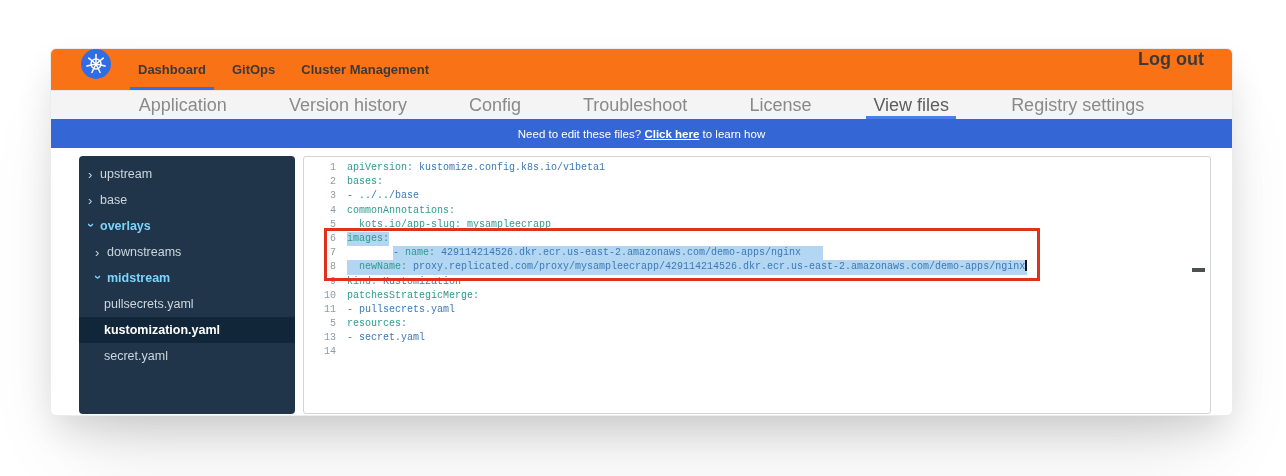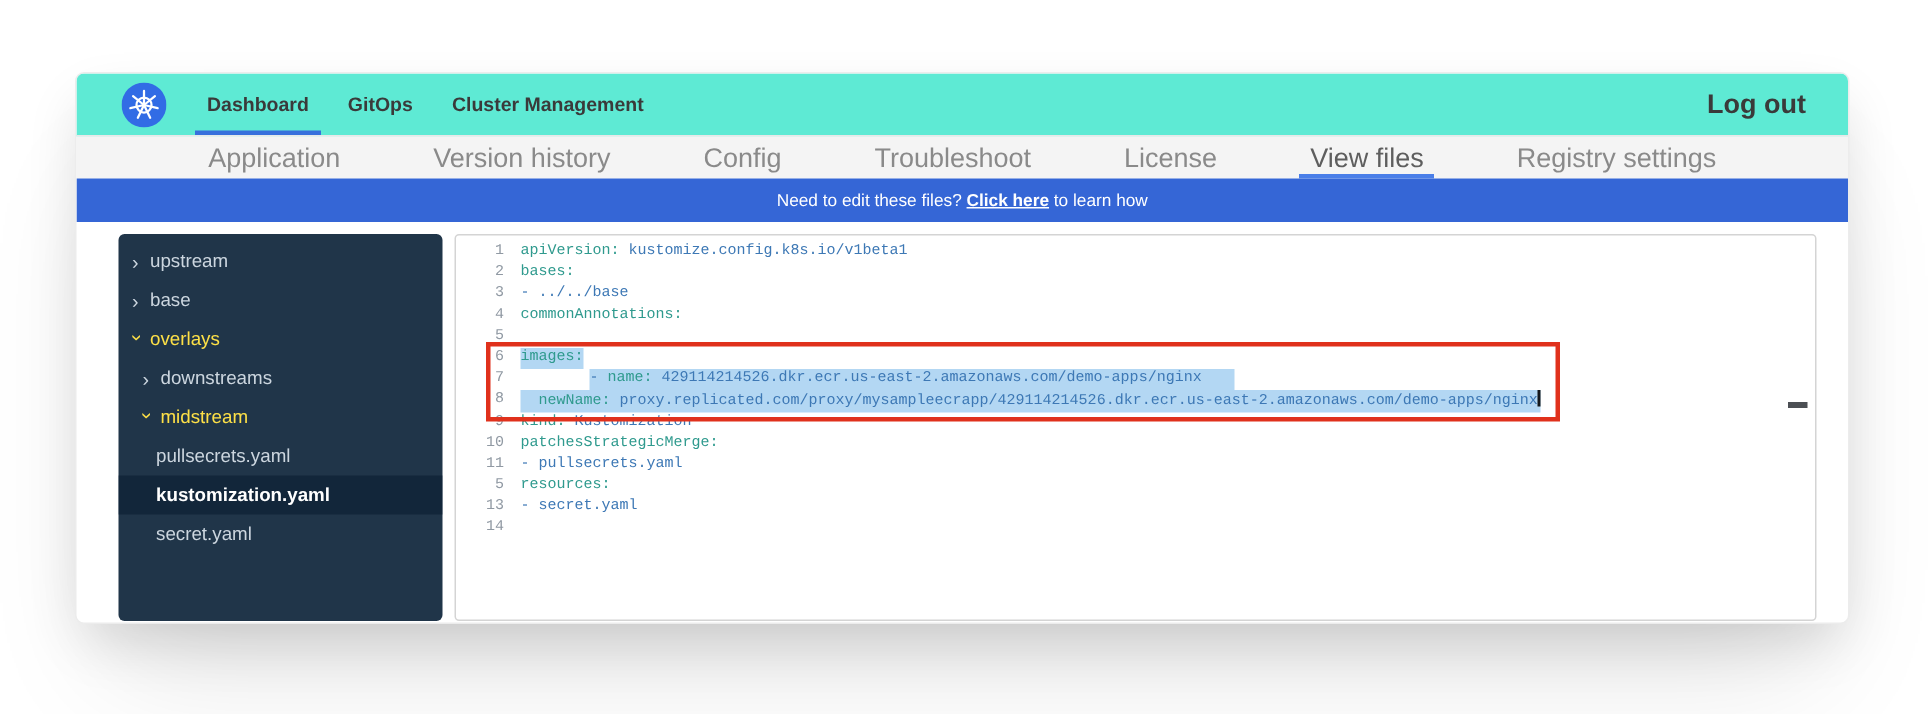--- a/index.html
+++ b/index.html
@@ -5,22 +5,22 @@
   * { margin:0; padding:0; box-sizing:border-box; }
   html,body { width:1286px; height:476px; background:#ffffff; overflow:hidden;
               font-family:"Liberation Sans", sans-serif; }
 
   .card { position:absolute; left:50px; top:48px; width:1183px; height:368px;
           background:#fff; border:1px solid #ececec; border-radius:6px;
           box-shadow:0 16px 36px -6px rgba(0,0,0,.14), 0 50px 80px -24px rgba(0,0,0,.12);
           overflow:hidden; }
 
   
-  .navbar { height:42px; display:flex; align-items:center; padding:0 28px 0 30px;
-            border-bottom:1px solid #e8e8e8; background:#5eead4; }
+  .navbar { height:42px; display:flex; padding:0 28px 0 30px;
+            border-bottom:1px solid #e8e8e8; background:#f97316; }
   .logo { width:30px; height:30px; margin-right:14px; flex-shrink:0; }
   .nav-items { display:flex; height:100%; }
   .nav-item { font-size:13px; font-weight:700; color:#3a3a3a; padding:0 13px;
               display:flex; align-items:center; position:relative; cursor:pointer; }
   .nav-item.active::after { content:""; position:absolute; left:5px; right:5px; bottom:0;
               height:3px; background:#3770dc; }
   .nav-spacer { flex:1; }
   .add-app-btn { border:1px solid #3c74dd; color:#3c74dd; background:#fff; font-weight:700;
               font-size:12px; border-radius:15px; padding:7px 16px; margin-right:24px;
               cursor:pointer; font-family:inherit; }
@@ -44,21 +44,21 @@
   
   .content { position:relative; height:269px; padding:8px 21px 0 28px; display:flex; }
 
   .filetree { width:216px; height:258px; background:#203549; border-radius:4px;
               padding-top:5px; flex-shrink:0; overflow:hidden; }
   .tree-row { height:26px; display:flex; align-items:center; color:#ccd6df;
               font-size:12.5px; cursor:pointer; }
   .tree-row.lvl1 { padding-left:9px; }
   .tree-row.lvl2 { padding-left:16px; }
   .tree-row.file { padding-left:25px; }
-  .tree-row.bold { font-weight:400; color:#fde047; }
+  .tree-row.bold { font-weight:700; color:#7dd3fc; }
   .tree-row.selected { background:#12263a; font-weight:700; color:#fff; }
   .chev { width:7px; margin-right:5px; font-size:13px; display:inline-block;
           transform-origin:center; }
   .chev.expanded { transform:rotate(90deg); }
 
   .editor { flex:1; margin-left:8px; height:258px; border:1px solid #d4d4d4;
             border-radius:3px; background:#fff; position:relative; overflow:hidden;
             padding-top:4px; }
   .code-line { display:flex; height:14.2px; line-height:14.2px;
                font-family:"Liberation Mono", monospace; font-size:10px; white-space:pre; }
@@ -152,21 +152,21 @@
           <span>secret.yaml</span>
         </div>
       </div>
 
     <div class="editor">
       <div id="code-lines">
           <div class="code-line"><span class="gutter">1</span><span class="line-text"><span class="tk-k">apiVersion:</span><span class="tk-v"> kustomize.config.k8s.io/v1beta1</span></span></div>
           <div class="code-line"><span class="gutter">2</span><span class="line-text"><span class="tk-k">bases:</span></span></div>
           <div class="code-line"><span class="gutter">3</span><span class="line-text"><span class="tk-v">- ../../base</span></span></div>
           <div class="code-line"><span class="gutter">4</span><span class="line-text"><span class="tk-k">commonAnnotations:</span></span></div>
-          <div class="code-line"><span class="gutter">5</span></div>
+          <div class="code-line"><span class="gutter">5</span><span class="line-text"><span class="tk-k">  kots.io/app-slug: mysampleecrapp</span></span></div>
           <div class="code-line"><span class="gutter">6</span><span class="line-text sel" style=""><span class="tk-k">images:</span></span></div>
           <div class="code-line"><span class="gutter">7</span><span class="line-text sel" style="padding-right: 22px; margin-left: 46px;"><span class="tk-v">- </span><span class="tk-k">name:</span><span class="tk-v"> 429114214526.dkr.ecr.us-east-2.amazonaws.com/demo-apps/nginx</span></span></div>
           <div class="code-line"><span class="gutter">8</span><span class="line-text sel"><span class="tk-v">  </span><span class="tk-k">newName:</span><span class="tk-v"> proxy.replicated.com/proxy/mysampleecrapp/429114214526.dkr.ecr.us-east-2.amazonaws.com/demo-apps/nginx</span><span class="caret"></span></span></div>
           <div class="code-line"><span class="gutter">9</span><span class="line-text"><span class="tk-k">kind:</span><span class="tk-v"> Kustomization</span></span></div>
           <div class="code-line"><span class="gutter">10</span><span class="line-text"><span class="tk-k">patchesStrategicMerge:</span></span></div>
           <div class="code-line"><span class="gutter">11</span><span class="line-text"><span class="tk-v">- pullsecrets.yaml</span></span></div>
           <div class="code-line"><span class="gutter">5</span><span class="line-text"><span class="tk-k">resources:</span></span></div>
           <div class="code-line"><span class="gutter">13</span><span class="line-text"><span class="tk-v">- secret.yaml</span></span></div>
           <div class="code-line"><span class="gutter">14</span><span class="line-text"></span></div>
         </div>

